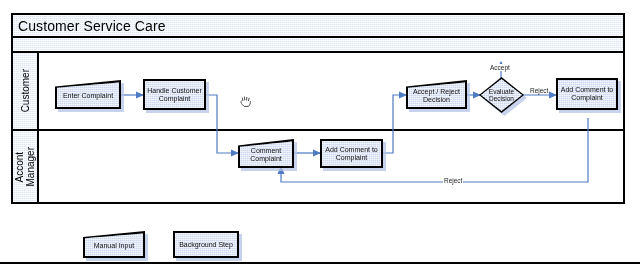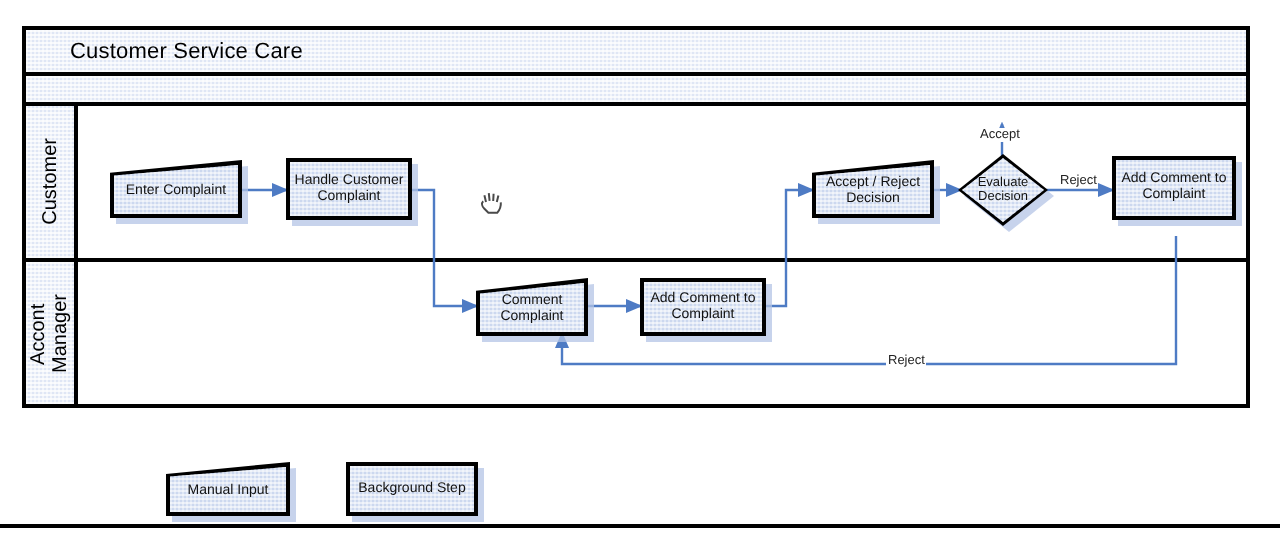--- a/index.html
+++ b/index.html
@@ -36,22 +36,22 @@
     width: 614px; height: 191px;
     border: 2px solid #000;
     box-sizing: border-box;
   }
   #pool-title {
     position: absolute; left: 0; top: 0;
     width: 100%; height: 23px;
     box-sizing: border-box;
     border-bottom: 2px solid #000;
     display: flex; align-items: center;
-    padding-left: 22px;
-    font-size: 11px;
+    padding-left: 5px;
+    font-size: 14px;
     color: #000;
     letter-spacing: .1px;
   }
   #pool-subbar {
     position: absolute; left: 0; top: 23px;
     width: 100%; height: 15px;
     box-sizing: border-box;
     border-bottom: 2px solid #000;
   }
 

